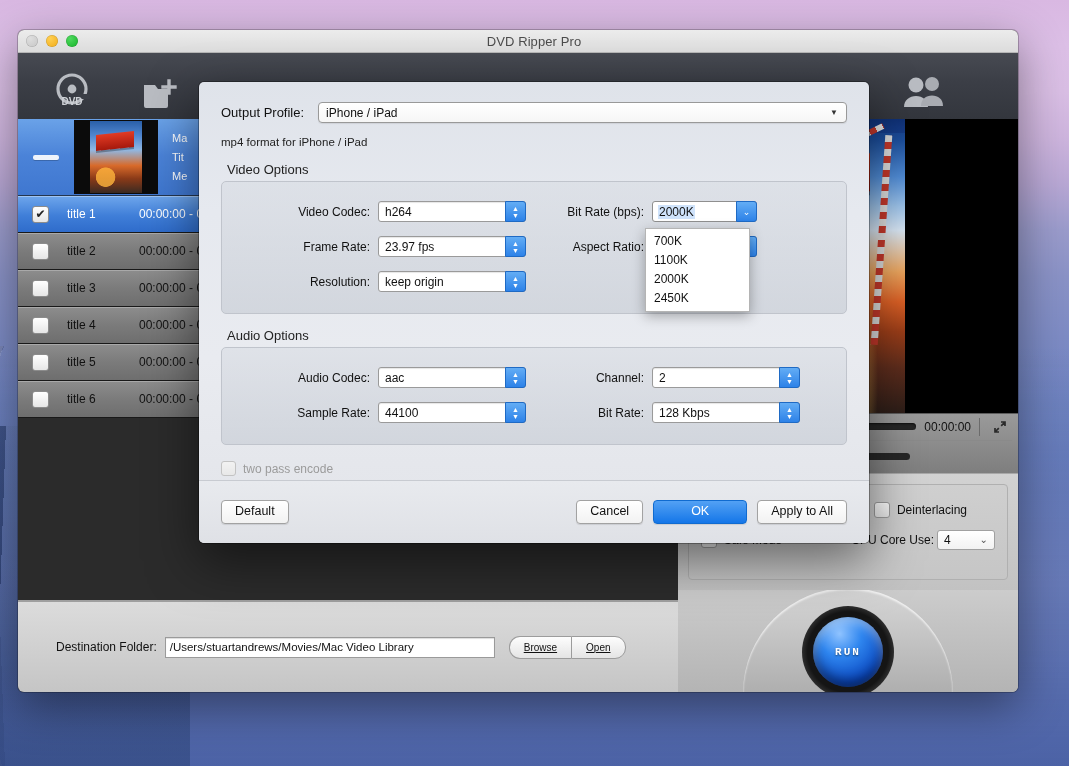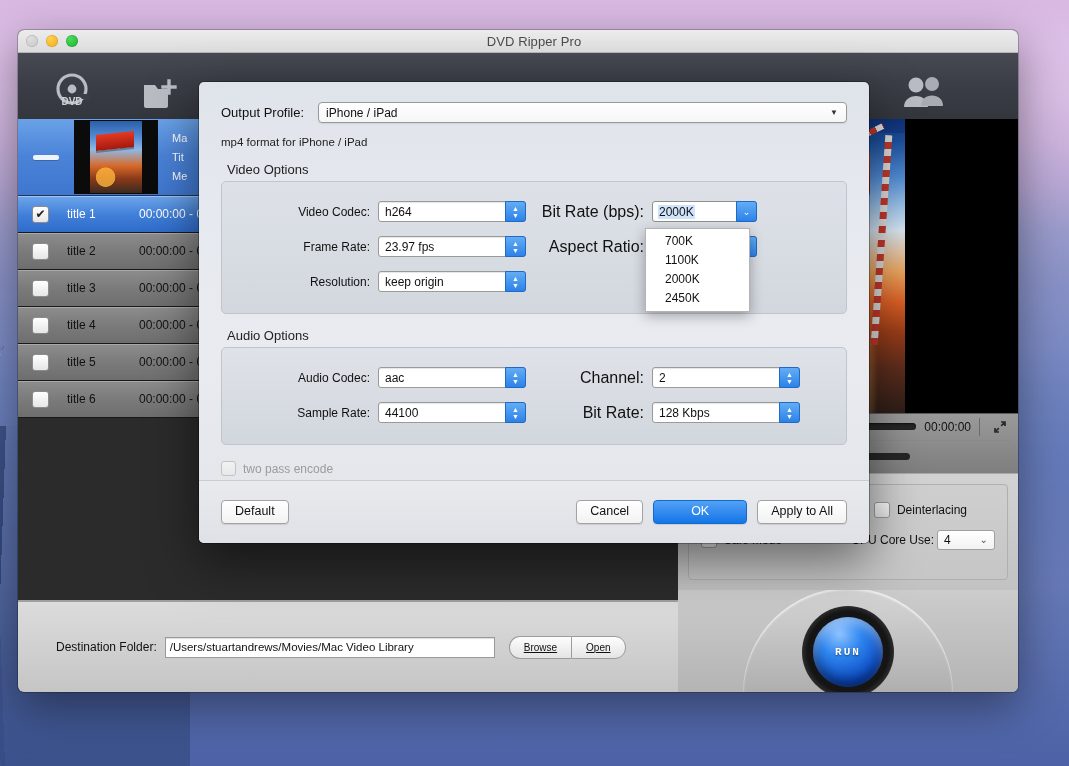--- a/index.html
+++ b/index.html
@@ -350,21 +350,21 @@
     box-shadow: inset 0 1px 1px rgba(0,0,0,.10);
   }
   .stepper-field .stp {
     position: absolute; right: -1px; top: -1px; bottom: -1px; width: 19px;
     border-radius: 0 3px 3px 0;
     background: linear-gradient(180deg, #63adf5, #2d82e8);
     border: 1px solid #1f6ac4;
     display: flex; flex-direction: column; align-items: center; justify-content: center;
     color: #fff; font-size: 7px; line-height: 7px;
   }
-  .rt-label { width: 118px; text-align: right; padding-right: 8px; font-size: 16px; }
+  .rt-label { width: 118px; text-align: right; padding-right: 8px; font-size: 12px; }
 
   .combo-field {
     width: 105px; height: 21px;
     background: #fff; border: 1px solid #8f8f8f; border-radius: 3px;
     display: flex; align-items: center; padding-left: 5px;
     font-size: 12px; position: relative; box-sizing: border-box;
   }
   .combo-field .selhl { background: #cfe3fb; padding: 0 1px; }
   .combo-field .cbtn {
     position: absolute; right: -1px; top: -1px; bottom: -1px; width: 19px;
@@ -377,21 +377,21 @@
   #bitrate-menu {
     position: absolute;
     left: 627px; top: 198px;
     width: 103px;
     background: #fff;
     border: 1px solid #b4b4b4;
     box-shadow: 0 4px 12px rgba(0,0,0,.30);
     z-index: 40;
     padding: 3px 0;
   }
-  #bitrate-menu .mi { height: 19px; line-height: 19px; padding-left: 19px; font-size: 12px; color: #111; }
+  #bitrate-menu .mi { height: 19px; line-height: 19px; padding-left: 8px; font-size: 12px; color: #111; }
 
   #twopass-row {
     margin: 16px 22px 0 22px; display: flex; align-items: center;
     color: #9b9b9b; font-size: 12px;
   }
   #twopass-row .ck-dim {
     width: 13px; height: 13px; border-radius: 3px; margin-right: 7px;
     background: linear-gradient(180deg,#f2f2f2,#e8e8e8);
     border: 1px solid #c3c3c3;
   }

